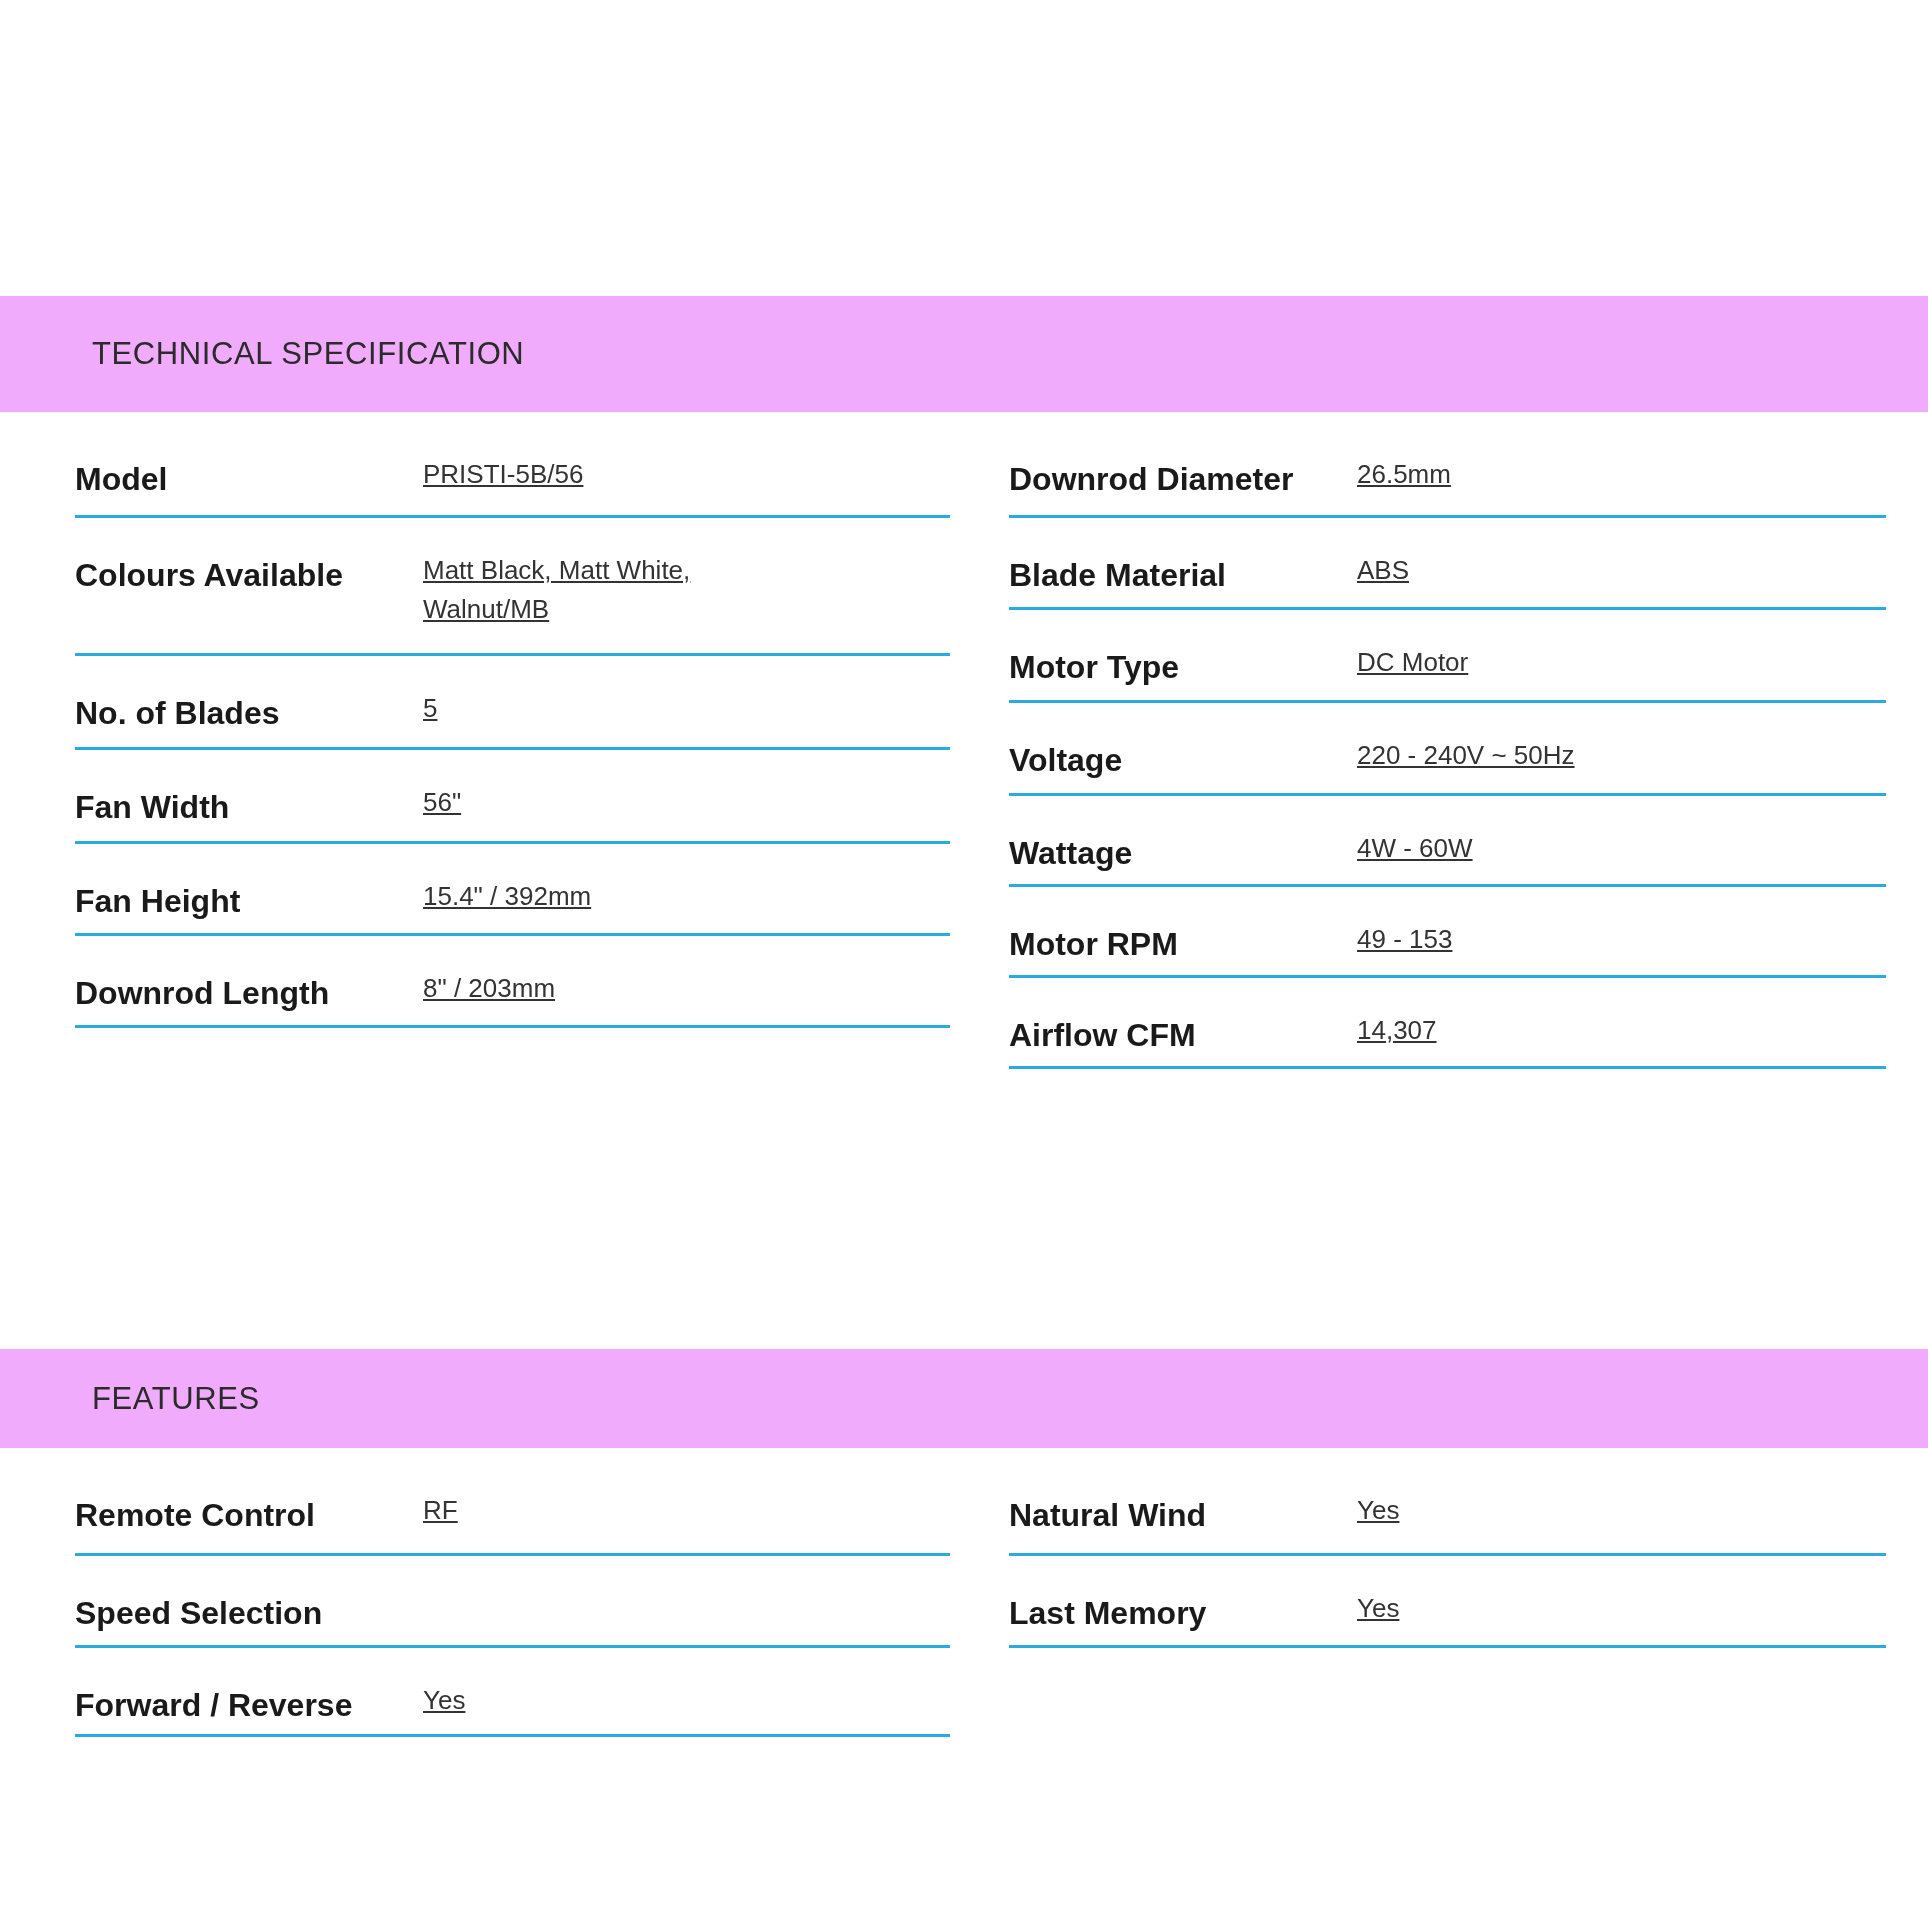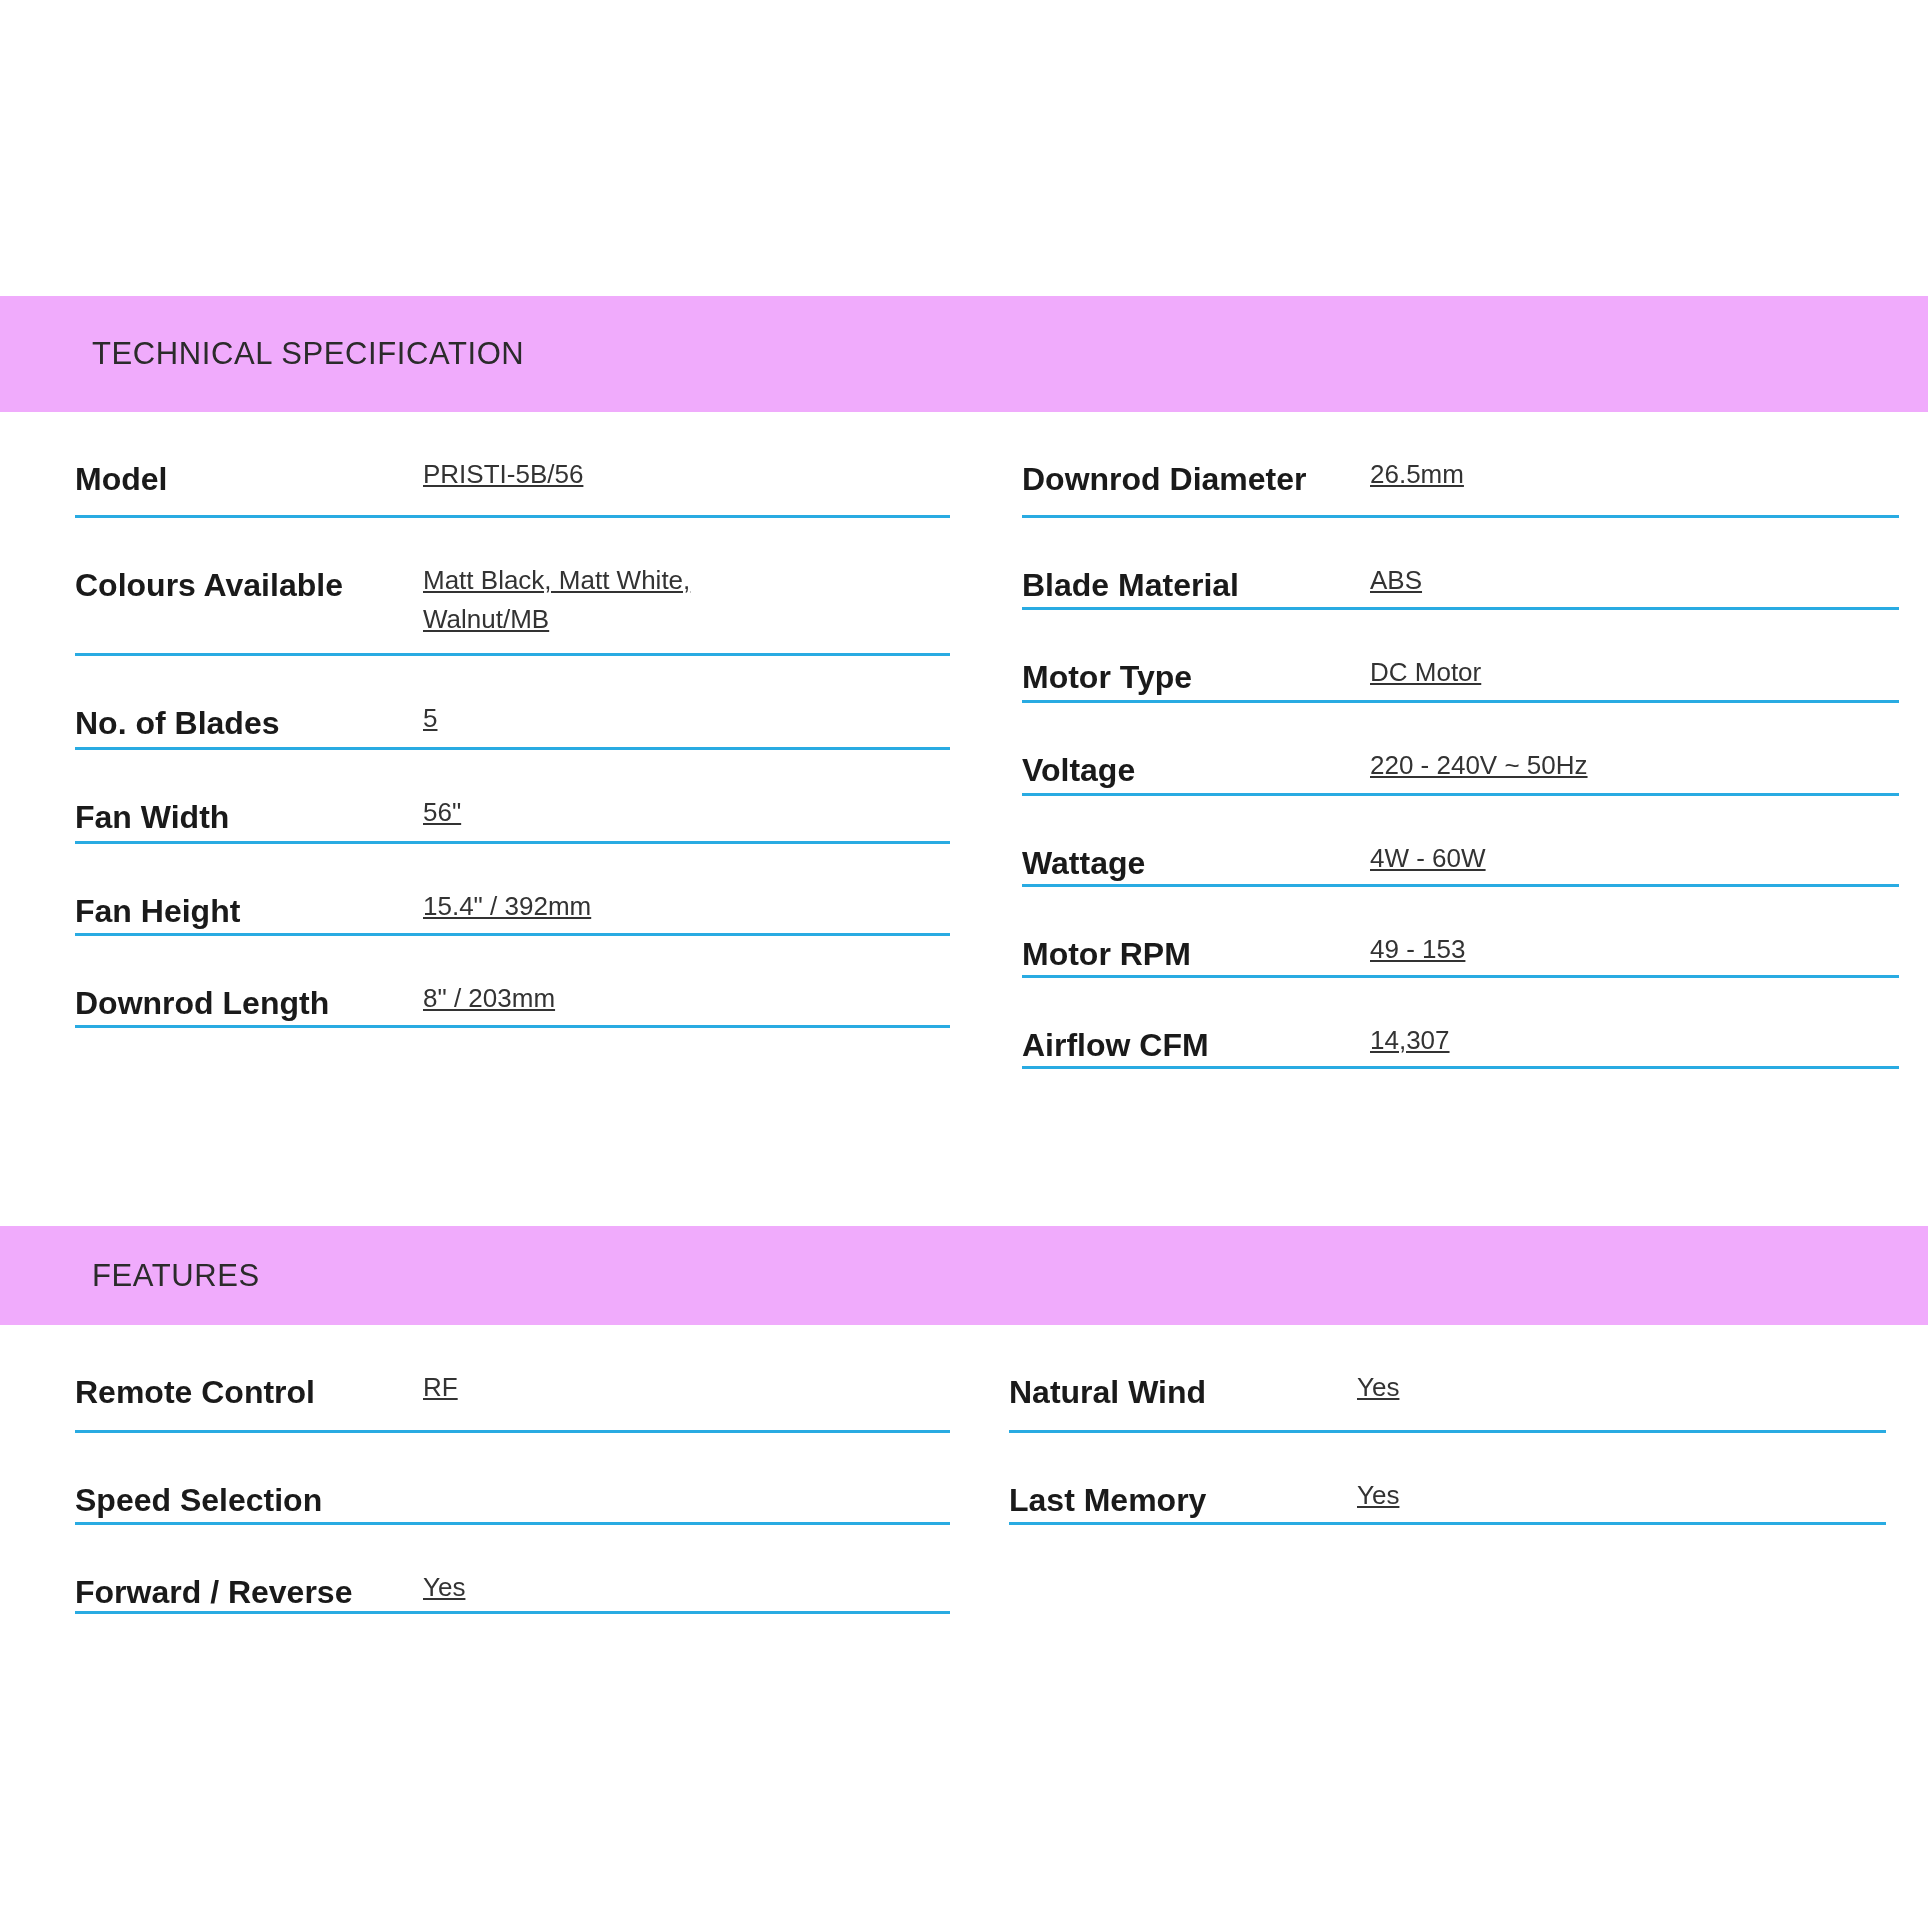--- a/index.html
+++ b/index.html
@@ -24,29 +24,29 @@
     letter-spacing:0.6px;
     color:#2b2b2b;
     font-weight:400;
   }
   .cols{
     display:flex;
     padding-left:75px;
     box-sizing:border-box;
     align-items:flex-start;
   }
-  .cols.tech{height:814px;gap:13px;}
+  .cols.tech{height:937px;}
   .col{width:875px;}
   .col.right{width:877px;margin-left:59px;}
   .row{
     box-sizing:border-box;
     border-bottom:3.8px solid #29abe2;
     display:flex;
     align-items:flex-start;
-    padding-top:48px;
+    padding-top:38px;
   }
   .row.first{padding-top:48px;}
   .lbl{
     width:348px;
     flex:0 0 348px;
     font-weight:700;
     font-size:32px;
     color:#1a1a1a;
     line-height:1.2;
   }

